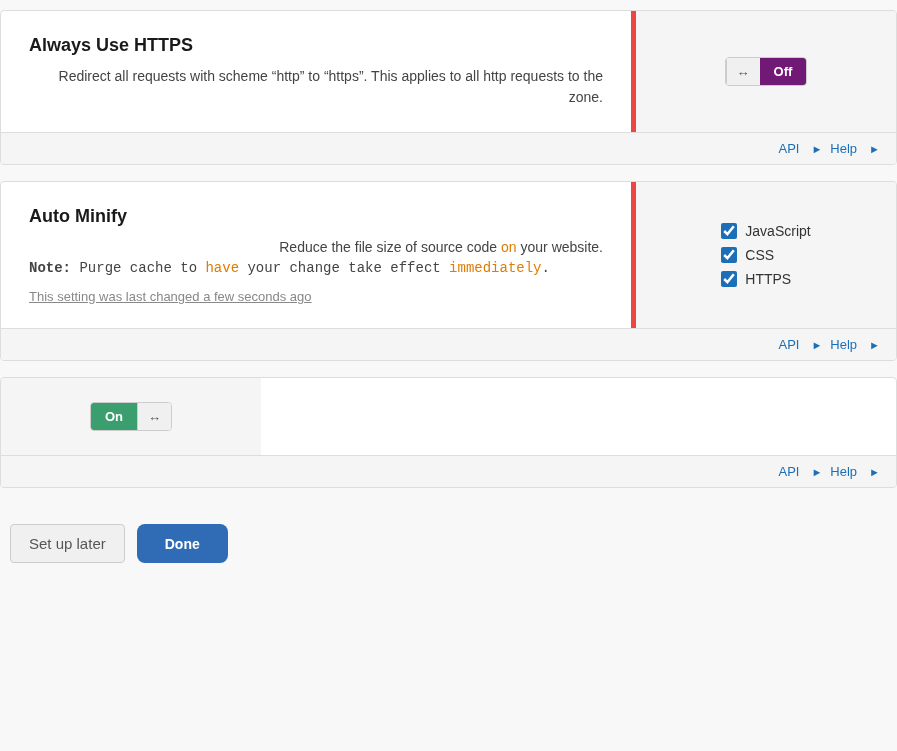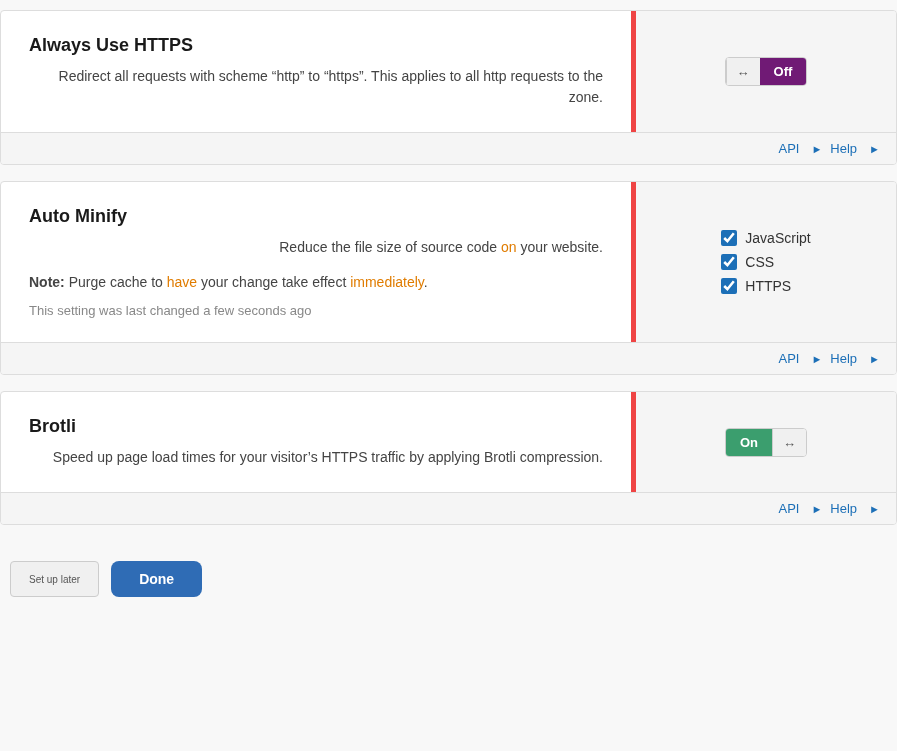--- a/index.html
+++ b/index.html
@@ -55,31 +55,33 @@
     .card-desc {
       color: #444;
       line-height: 1.5;
       margin-bottom: 0;
       text-align: right;
     }
     .link-orange {
       color: #e07c00;
     }
     .card-note {
-      margin-top: 14px;
+      margin-top: 0;
       color: #444;
       line-height: 1.5;
+      font-family: Liberation Mono, monospace;
     }
     .card-note strong {
       font-weight: 700;
     }
     .card-timestamp {
       margin-top: 10px;
       color: #888;
       font-size: 13px;
+      text-decoration: underline;
     }
     .api-help-link {
       color: #1c6fb7;
       font-size: 13px;
       text-decoration: none;
       display: inline-flex;
       align-items: center;
       gap: 12px;
     }
     .arrow-right {
@@ -146,21 +148,21 @@
       display: flex;
       gap: 12px;
       padding: 20px 0 10px 10px;
     }
     .btn-set-later {
       padding: 10px 18px;
       border: 1px solid #ccc;
       background: #f0f0f0;
       color: #555;
       border-radius: 4px;
-      font-size: 10px;
+      font-size: 15px;
       cursor: pointer;
     }
     .btn-done {
       padding: 10px 28px;
       border: none;
       background: #2f6cb5;
       color: #fff;
       border-radius: 8px;
       font-size: 14px;
       font-weight: 600;
@@ -234,24 +236,20 @@
       </a>
       <a href="#" class="api-help-link">
         <span>Help</span>
         <span class="arrow-right">►</span>
       </a>
     </div>
   </div>
 
   <div class="card">
     <div class="card-body">
-      <div class="card-left">
-        <div class="card-title">Brotli</div>
-        <div class="card-desc">Speed up page load times for your visitor’s HTTPS traffic by applying Brotli compression.</div>
-      </div>
       <div class="card-right">
         <div class="toggle-group">
           <button class="toggle-btn active-on">On</button>
           <button class="toggle-code-btn">↔</button>
         </div>
       </div>
     </div>
     <div class="card-footer">
       <a href="#" class="api-help-link">
         <span>API</span>

